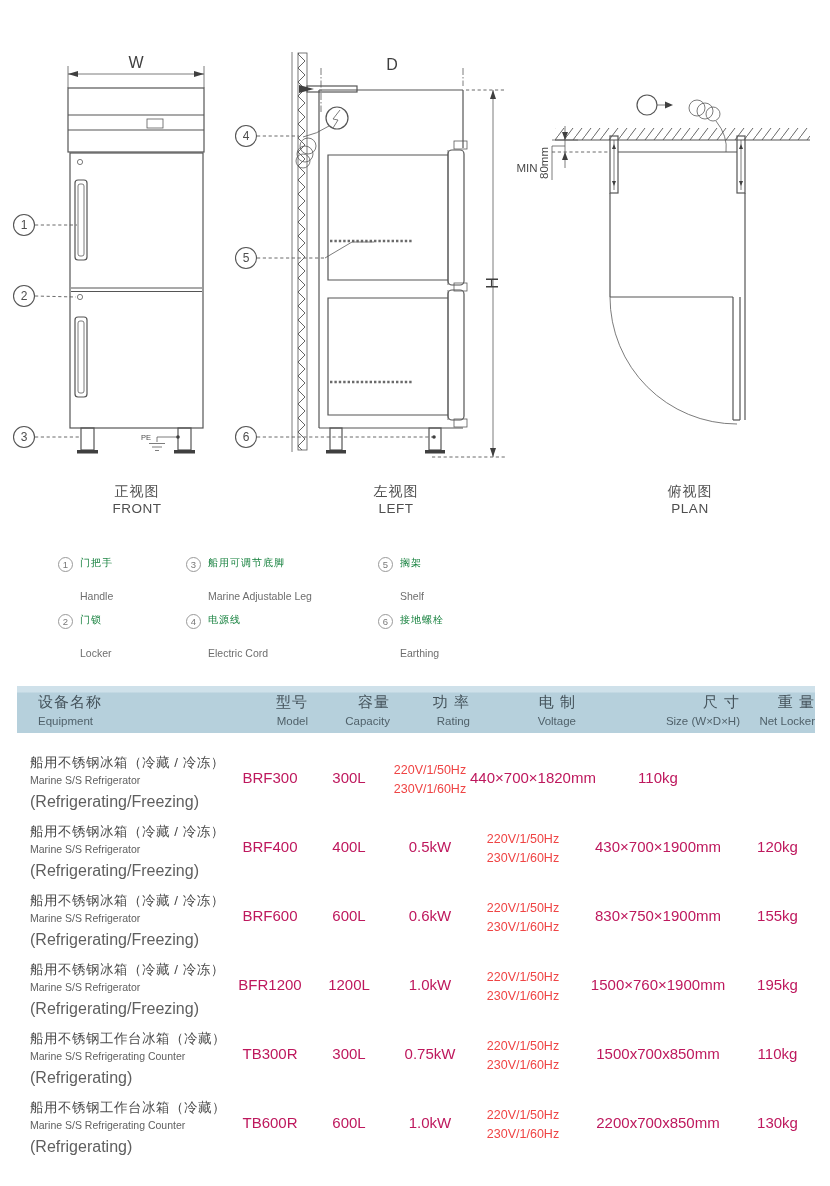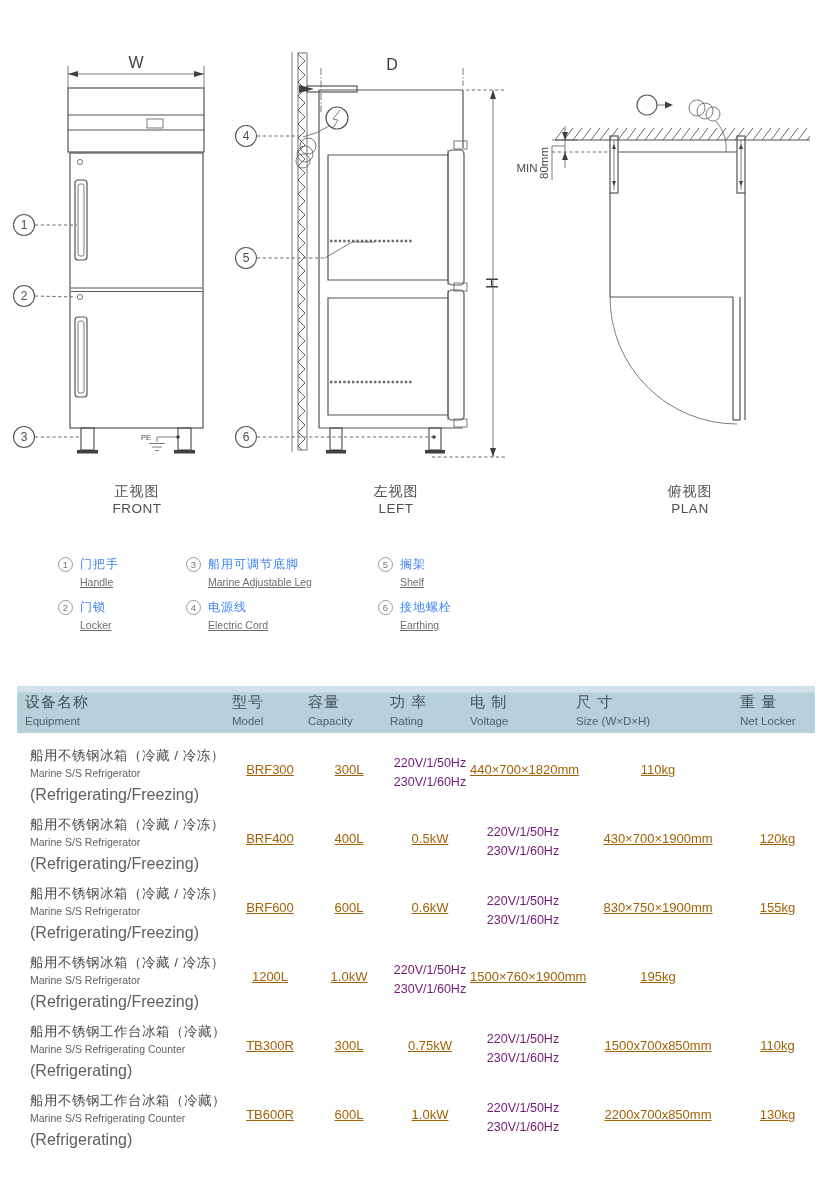--- a/index.html
+++ b/index.html
@@ -21,40 +21,40 @@
   svg .cap-en{font-size:13.5px;text-anchor:middle;fill:#4f4f4f;letter-spacing:0.5px;}
 
   
   .legend{position:absolute;left:58px;top:556px;width:560px;height:84px;}
   .lg-col{position:absolute;top:0;}
   .lg-col-1{left:0;} .lg-col-2{left:128px;} .lg-col-3{left:320px;}
   .lg-item{display:flex;align-items:flex-start;margin-bottom:11px;}
   .lg-num{flex:0 0 auto;width:15px;height:15px;box-sizing:border-box;border:1px solid #9a9a9a;
           border-radius:50%;font-size:9.5px;line-height:13px;text-align:center;color:#787878;margin-top:1px;}
   .lg-texts{margin-left:7px;}
-  .lg-zh{font-size:12px;color:#3b82f6;letter-spacing:1px;white-space:nowrap;}
-  .lg-en{font-size:10.5px;color:#6e6e6e;margin-top:3px;white-space:nowrap;text-decoration:underline;}
+  .lg-zh{font-size:10px;color:#15803d;letter-spacing:1px;white-space:nowrap;}
+  .lg-en{font-size:10.5px;color:#6e6e6e;margin-top:20px;white-space:nowrap;}
 
   
   .spec-table{position:absolute;left:17px;top:686px;width:798px;}
   .tgrid{display:grid;grid-template-columns:215px 76px 82px 80px 106px 164px 75px;}
   .thead{background:linear-gradient(to bottom,#cfe1ea 0px,#cfe1ea 6px,#b6d0dc 7px,#b6d0dc 100%);
          height:47px;align-items:center;}
-  .th{text-align:left;}
+  .th{text-align:right;}
   .th-zh{font-size:15px;color:#44525a;letter-spacing:1px;}
   .th-en{font-size:11.5px;color:#50616a;margin-top:3px;}
-  .th-equip{text-align:left;padding-left:8px;}
-  .tbody{margin-top:14px;}
+  .th-equip{text-align:left;padding-left:21px;}
+  .tbody{margin-top:21px;}
   .trow{height:69px;}
   .c-name{padding-left:13px;}
   .nm-zh{font-size:13.5px;color:#4a4a4a;letter-spacing:0.5px;white-space:nowrap;}
   .nm-en{font-size:10.5px;color:#5f5f5f;margin-top:2px;white-space:nowrap;}
   .nm-sub{font-size:16px;color:#5f5f5f;margin-top:7px;white-space:nowrap;}
-  .c-center{text-align:center;padding-top:15px;font-size:13px;color:#a16207;white-space:nowrap;text-decoration:underline;}
-  .c-voltage{text-align:center;padding-top:7px;font-size:12.5px;line-height:1.55;color:#701a75;white-space:nowrap;}
+  .c-center{text-align:center;padding-top:15px;font-size:15px;color:#be185d;white-space:nowrap;}
+  .c-voltage{text-align:center;padding-top:7px;font-size:12.5px;line-height:1.55;color:#ef4444;white-space:nowrap;}
 </style>
 </head>
 <body>
 
 <div class="page">
 
   <svg class="drawings" width="830" height="480" viewBox="0 0 830 480">
     <defs>
       <pattern id="zigzag" width="9" height="14" patternUnits="userSpaceOnUse">
         <path d="M1,0 L8,7 L1,14" fill="none" stroke="#666" stroke-width="1"></path>
@@ -388,20 +388,21 @@
         <div class="c-center">830×750×1900mm</div>
         <div class="c-center">155kg</div>
       </div>
 
       <div class="tgrid trow">
         <div class="c-name">
           <div class="nm-zh">船用不锈钢冰箱（冷藏 / 冷冻）</div>
           <div class="nm-en">Marine S/S Refrigerator</div>
           <div class="nm-sub">(Refrigerating/Freezing)</div>
         </div>
+        <div class="c-center">BFR1200</div>
         <div class="c-center">1200L</div>
         <div class="c-center">1.0kW</div>
         <div class="c-voltage">
           <div>220V/1/50Hz</div>
           <div>230V/1/60Hz</div>
         </div>
         <div class="c-center">1500×760×1900mm</div>
         <div class="c-center">195kg</div>
       </div>
 

